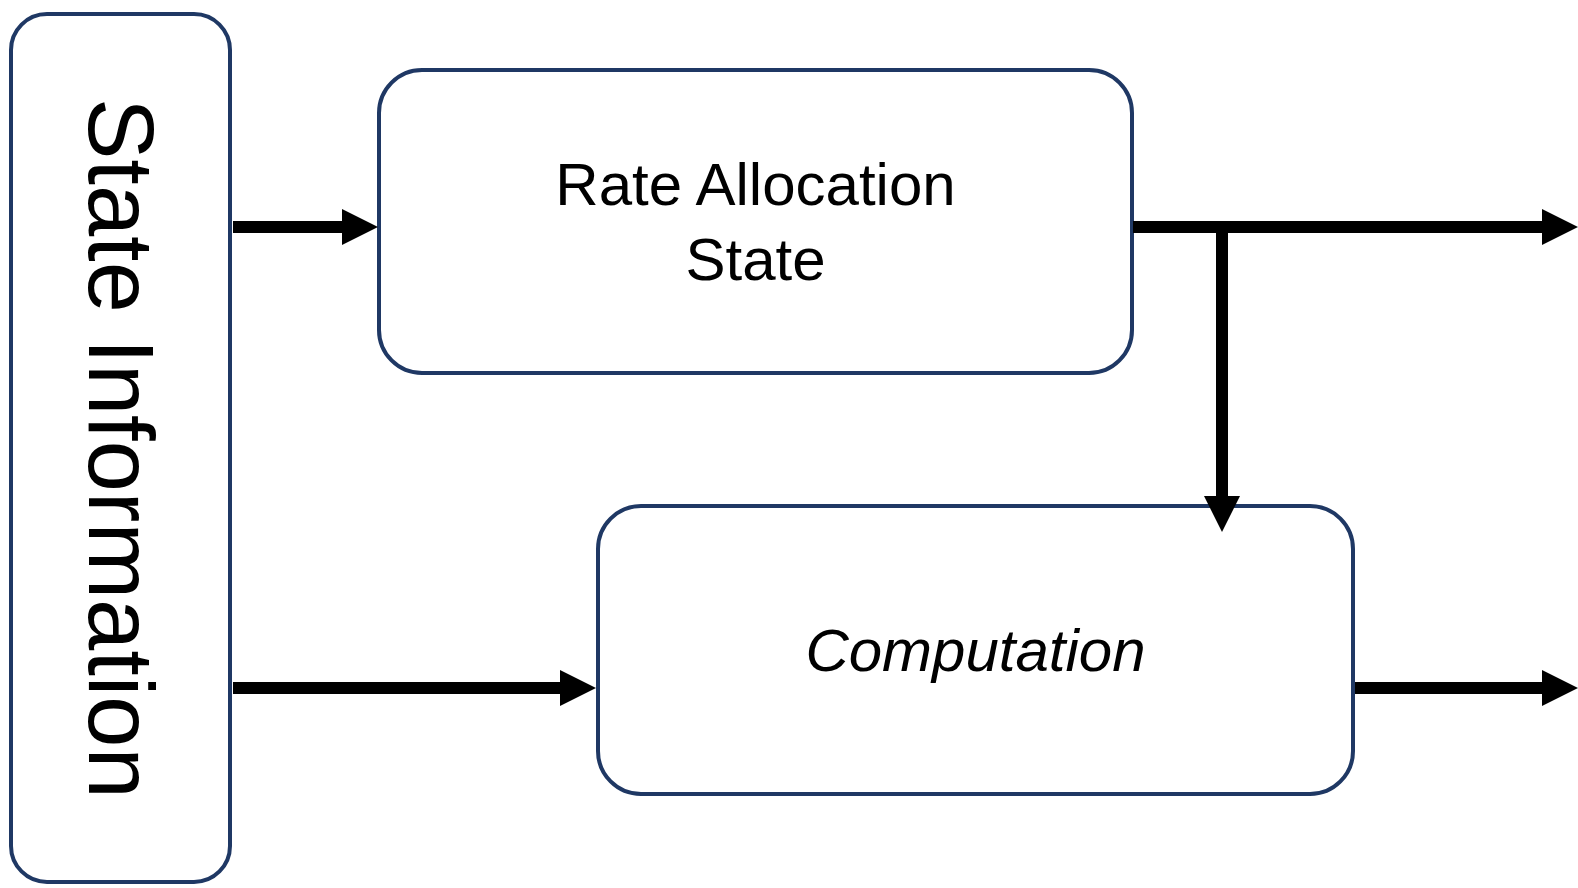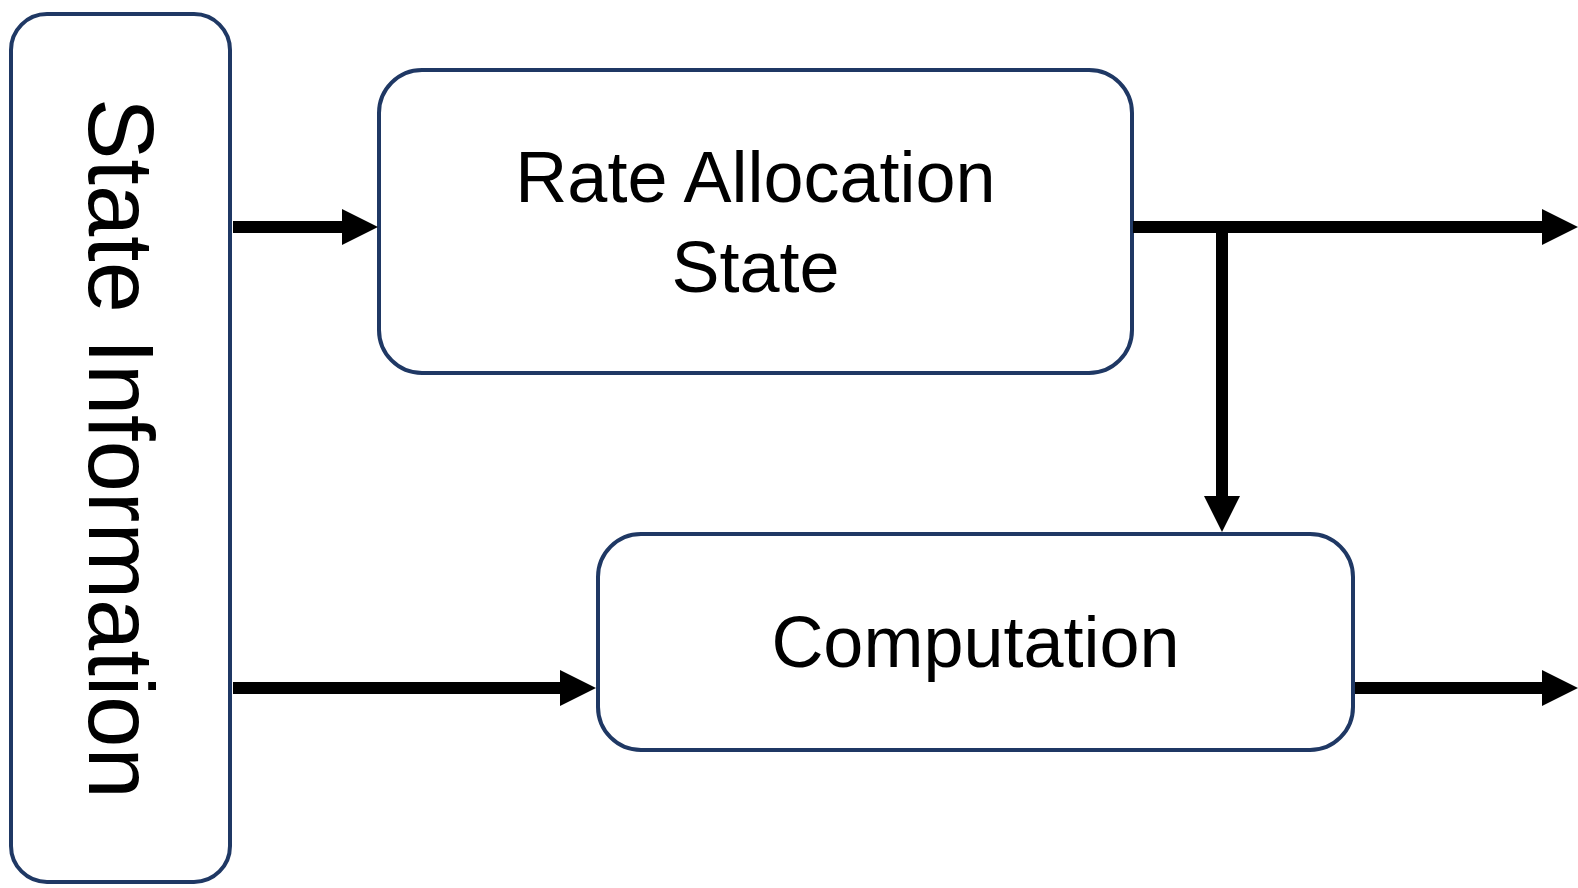--- a/index.html
+++ b/index.html
@@ -35,27 +35,28 @@
   }
   .node-rate {
     left: 377px;
     top: 68px;
     width: 757px;
     height: 307px;
     border-radius: 45px;
   }
   .node-comp {
     left: 596px;
-    top: 532px;
+    top: 504px;
     width: 759px;
-    height: 220px;
+    height: 292px;
     border-radius: 45px;
+    font-style: italic;
   }
   .label {
-    font-size: 72px;
+    font-size: 60px;
     line-height: 1.25;
     color: var(--text-color, #000000);
     letter-spacing: 0px;
     white-space: nowrap;
   }
   .vlabel {
     writing-mode: vertical-rl;
     text-orientation: mixed;
     font-size: 92px;
     line-height: 1;

